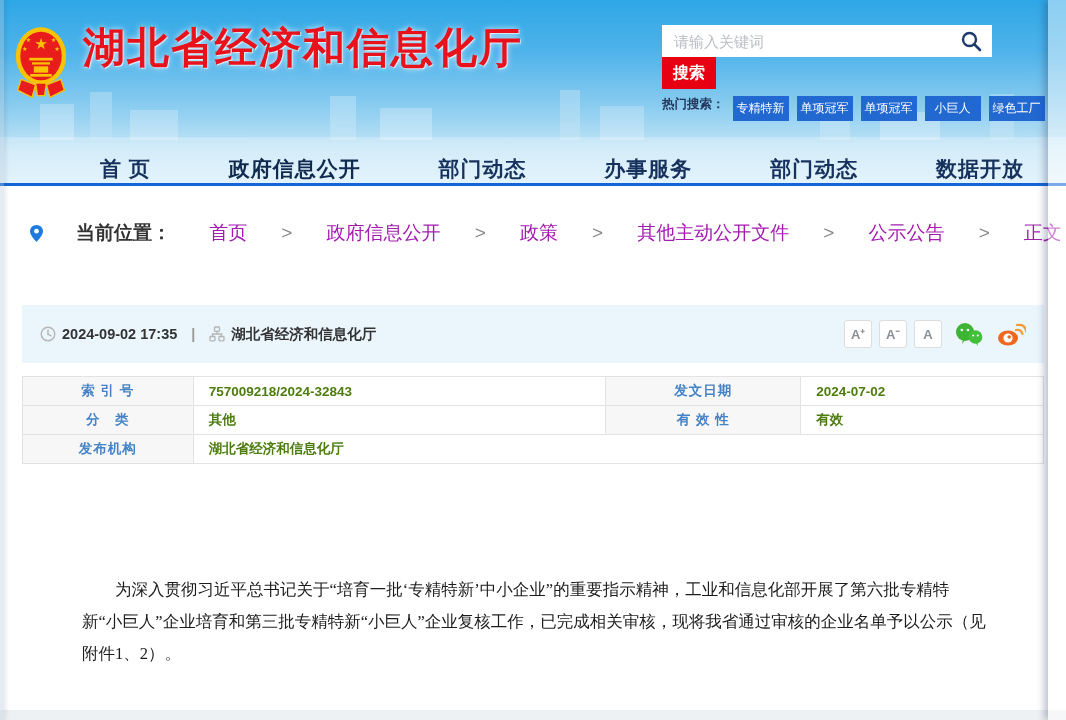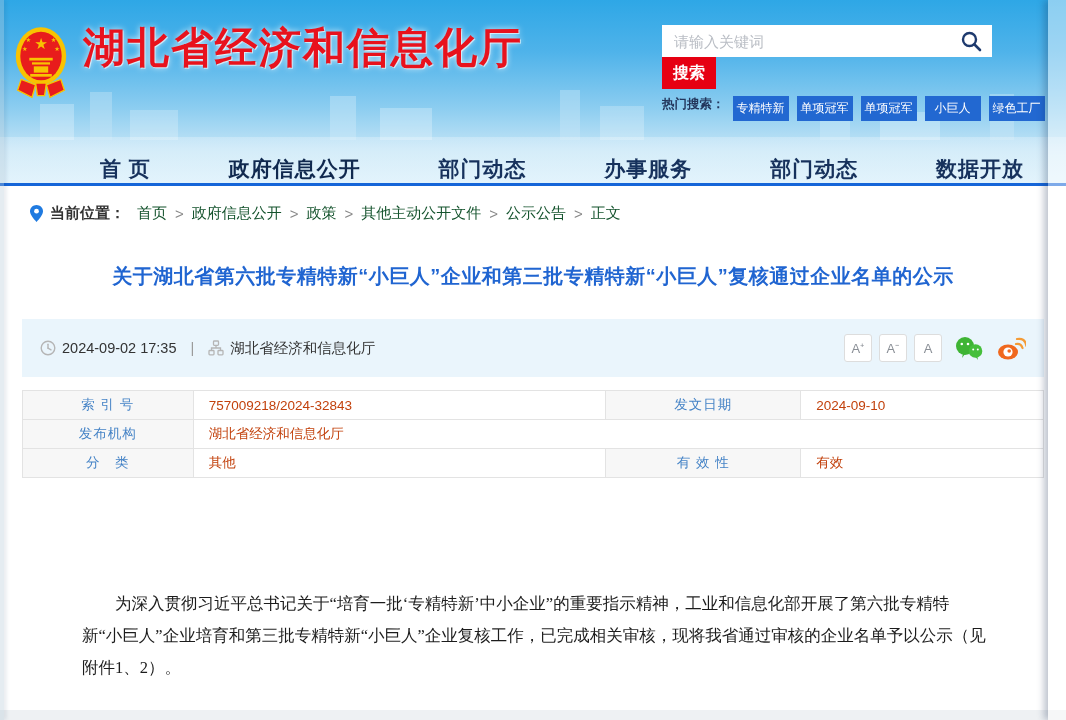--- a/index.html
+++ b/index.html
@@ -72,33 +72,33 @@
   }
   .nav-item {
     font-size: 21px; font-weight: 600; color: #16315c; cursor:pointer;
     letter-spacing: 1px; white-space: nowrap;
   }
   .nav-item.active { font-weight: 800; color: #10294f; }
   .nav-line { position:absolute; left:0; bottom:0; width:100%; height:3px; background:#1565d8; }
 
   
   .breadcrumb {
-    display:flex; align-items:center; padding: 18px 0 14px 30px; font-size: 15px; color:#333;
+    display:flex; align-items:center; padding: 18px 0 14px 30px; font-size: 19px; color:#333;justify-content:space-between;
   }
   .pin-icon { width: 13px; height: 17px; margin-right: 7px; }
   .crumb-prefix { font-weight: bold; color:#333; margin-right: 8px; }
-  .crumb-link { color:#14532d; cursor:pointer; margin: 0 4px; }
+  .crumb-link { color:#a21caf; cursor:pointer; margin: 16px 4px; }
   .crumb-sep { color:#888; margin: 0 4px; }
 
   
   .article-title {
     margin-top: 26px; text-align:center; font-size: 20px; font-weight: bold;
     color: #2065d1; letter-spacing: .5px;
   }
-  .content { padding: 0 22px; }
+  .content { padding: 0 22px; font-weight: bold; }
   .info-bar {
     margin-top: 29px; height: 58px; background: #eaf5fc;
     display:flex; align-items:center; justify-content:space-between; padding: 0 18px;
   }
   .info-left { display:flex; align-items:center; font-size: 14.5px; color:#333; }
   .info-left .icon { width:16px; height:16px; margin-right:6px; }
   .info-sep { color:#999; margin: 0 14px; }
   .font-btn {
     width: 28px; height: 28px; background:#fff; border:1px solid #ddd; border-radius:3px;
     color:#8a8f96; font-size: 13px; margin-left: 7px; cursor:pointer;
@@ -107,21 +107,21 @@
   }
   .info-right { display:flex; align-items:center; }
   .share-icon { width: 30px; height: 26px; margin-left: 12px; cursor:pointer; }
 
   
   .meta-table { width: 100%; border-collapse: collapse; margin-top: 13px; table-layout: fixed; }
   .meta-table td { border: 1px solid #e3e3e3; height: 29px; font-size: 13.5px; }
   .meta-table td.lbl {
     background: #f7f7f7; color: #4583c6; text-align: center; letter-spacing: 1px;
   }
-  .meta-table td.val { color:#c2410c; padding-left: 15px; }
+  .meta-table td.val { color:#4d7c0f; padding-left: 15px; }
   .col1 { width: 166px; } .col2 { width: 401px; } .col3 { width: 190px; } .col4 { width: 236px; }
 
   
   .article-body {
     margin: 46px 80px 0 82px;
     font-family: "Liberation Serif", "DejaVu Serif", serif;
     font-size: 16.5px; color: #1c1c1c; line-height: 32px;
     white-space: pre-wrap;
   }
   .article-body p { text-indent: 2em; }
@@ -228,21 +228,20 @@
     <span class="crumb-sep">&gt;</span>
     <span class="crumb-link">政策</span>
     <span class="crumb-sep">&gt;</span>
     <span class="crumb-link">其他主动公开文件</span>
     <span class="crumb-sep">&gt;</span>
     <span class="crumb-link">公示公告</span>
     <span class="crumb-sep">&gt;</span>
     <span class="crumb-link">正文</span>
   </div>
 
-  <h1 class="article-title">关于湖北省第六批专精特新“小巨人”企业和第三批专精特新“小巨人”复核通过企业名单的公示</h1>
 
   <div class="content">
     <div class="info-bar">
       <div class="info-left">
         <svg class="icon" viewBox="0 0 16 16">
           <circle cx="8" cy="8" r="6.8" fill="none" stroke="#b5b5b5" stroke-width="1.4"></circle>
           <line x1="8" y1="4.2" x2="8" y2="8.2" stroke="#b5b5b5" stroke-width="1.4" stroke-linecap="round"></line>
           <line x1="8" y1="8.2" x2="11" y2="9.8" stroke="#b5b5b5" stroke-width="1.4" stroke-linecap="round"></line>
         </svg>
         <span>2024-09-02 17:35</span>
@@ -278,32 +277,32 @@
         </svg>
       </div>
     </div>
 
     <table class="meta-table">
       <tbody>
           <tr>
         <td class="lbl col1">索 引 号</td>
         <td class="val col2">757009218/2024-32843</td>
         <td class="lbl col3">发文日期</td>
-        <td class="val col4">2024-09-10</td>
-      </tr>
-      <tr>
-        <td class="lbl col1">发布机构</td>
-        <td class="val" colspan="3">湖北省经济和信息化厅</td>
+        <td class="val col4">2024-07-02</td>
       </tr>
       <tr>
         <td class="lbl col1">分　类</td>
         <td class="val col2">其他</td>
         <td class="lbl col3">有 效 性</td>
         <td class="val col4">有效</td>
       </tr>
+      <tr>
+        <td class="lbl col1">发布机构</td>
+        <td class="val" colspan="3">湖北省经济和信息化厅</td>
+      </tr>
     </tbody>
       </table>
   </div>
 
   <div class="article-body">
     <p class="para">为深入贯彻习近平总书记关于“培育一批‘专精特新’中小企业”的重要指示精神，工业和信息化部开展了第六批专精特新“小巨人”企业培育和第三批专精特新“小巨人”企业复核工作，已完成相关审核，现将我省通过审核的企业名单予以公示（见附件1、2）。</p>
     
     
     
   </div>

